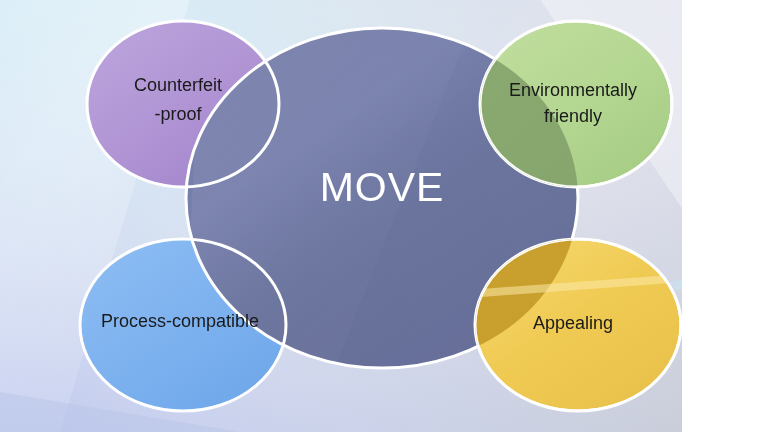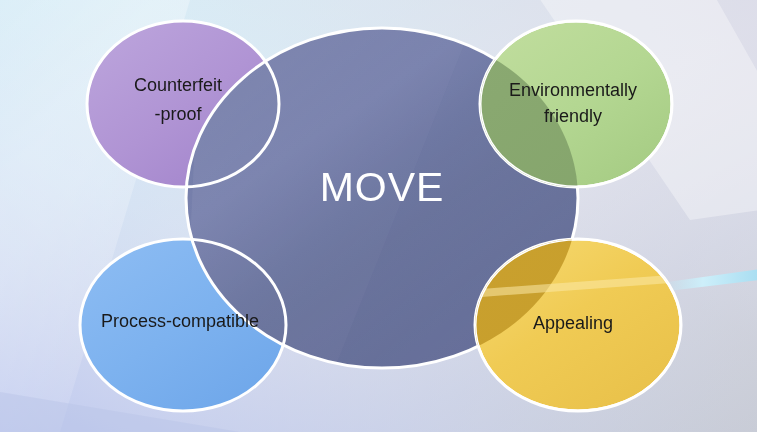--- a/index.html
+++ b/index.html
@@ -6,21 +6,21 @@
   html, body {
     margin: 0;
     padding: 0;
     background: #ffffff;
   }
   body {
     font-family: "Liberation Sans", sans-serif;
   }
   #slide {
     position: relative;
-    width: 757px;
+    width: 682px;
     height: 432px;
     overflow: hidden;
   }
   #slide svg {
     display: block;
     width: 767px;
     height: 432px;
   }
   .bubble-label {
     font-family: "Liberation Sans", sans-serif;

